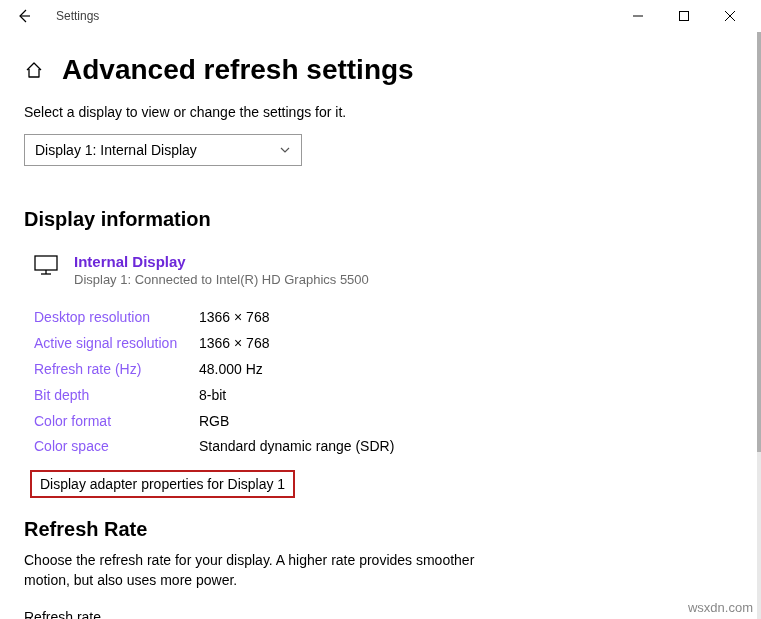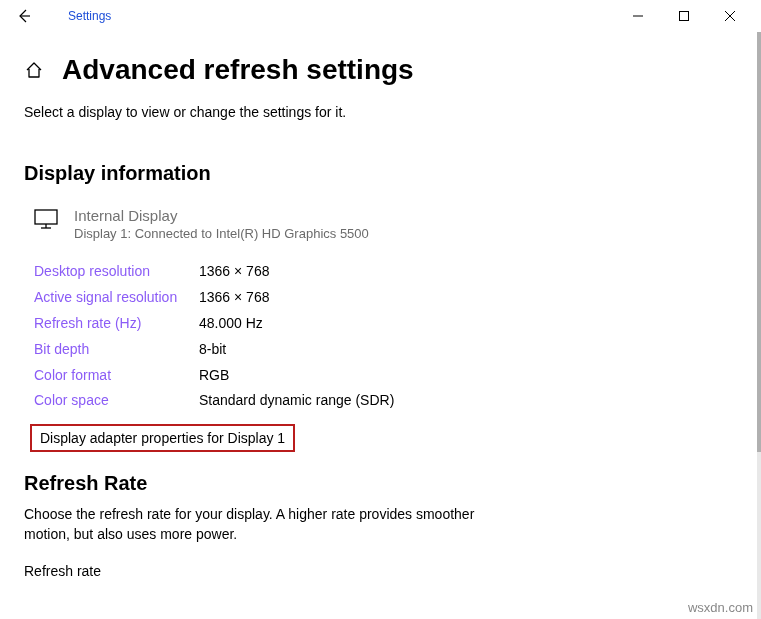--- a/index.html
+++ b/index.html
@@ -25,22 +25,22 @@
     .back-btn {
       width: 32px;
       height: 32px;
       display: flex;
       align-items: center;
       justify-content: center;
       cursor: pointer;
     }
     .title-text {
       font-size: 12px;
-      margin-left: 28px;
-      color: #1d4ed8;
+      margin-left: 16px;
+      color: #404040;
     }
     .window-controls {
       margin-left: auto;
       display: flex;
       gap: 0;
     }
     .win-btn {
       width: 46px;
       height: 32px;
       display: flex;
@@ -97,21 +97,22 @@
       align-items: flex-start;
       gap: 16px;
       margin-left: 10px;
       margin-bottom: 18px;
     }
     .monitor-icon {
       margin-top: 2px;
     }
     .display-name {
       font-size: 15px;
-      color: #737373;
+      color: #6d28d9;
+      font-weight: bold;
     }
     .display-sub {
       font-size: 13px;
       color: #6b6b6b;
       margin-top: 2px;
     }
     .spec-table {
       margin-left: 10px;
     }
     .spec-row {
@@ -212,20 +213,26 @@
     <svg width="18" height="18" viewBox="0 0 18 18">
         <path d="M2 9 L9 2 L16 9 M4 8 V16 H14 V8" stroke="#000" stroke-width="1.3" fill="none" stroke-linejoin="round"></path>
       </svg>
   </span>
   <h1 class="page-title">Advanced refresh settings</h1>
 </div>
 
 <div class="content">
   <div class="intro">Select a display to view or change the settings for it.</div>
 
+  <div class="select-box">
+    <span>Display 1: Internal Display</span>
+    <svg width="12" height="12" viewBox="0 0 12 12">
+        <path d="M2 4 L6 8 L10 4" stroke="#555" stroke-width="1.2" fill="none"></path>
+      </svg>
+  </div>
 
   <h2 class="section-heading">Display information</h2>
 
   <div class="display-row">
     <span class="monitor-icon">
       <svg width="24" height="20" viewBox="0 0 24 20">
           <rect x="1" y="1" width="22" height="14" stroke="#000" stroke-width="1.3" fill="none"></rect>
           <line x1="7" y1="19" x2="17" y2="19" stroke="#000" stroke-width="1.3"></line>
           <line x1="12" y1="15" x2="12" y2="19" stroke="#000" stroke-width="1.3"></line>
         </svg>

